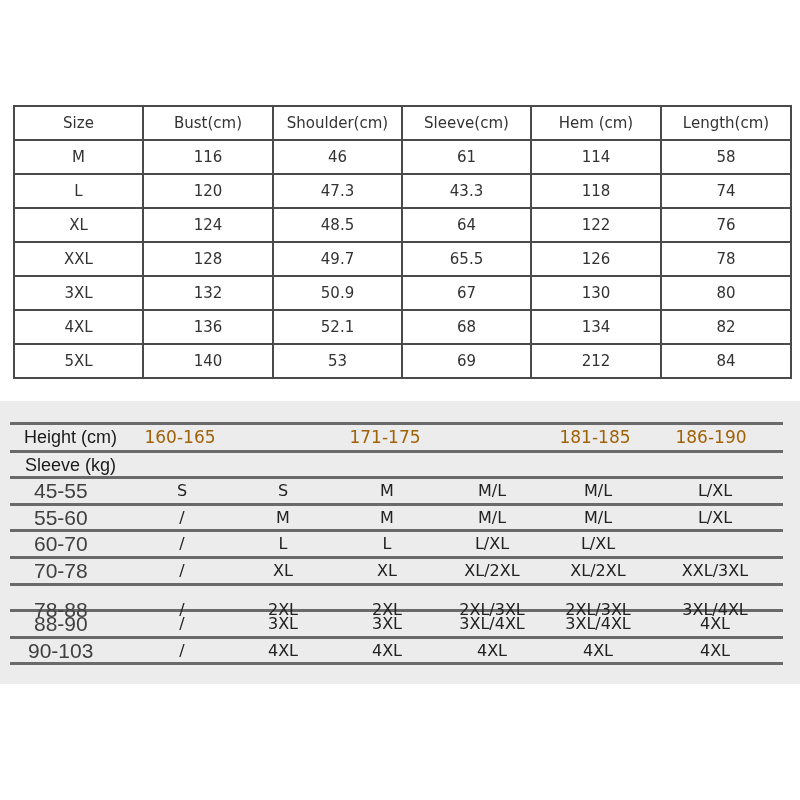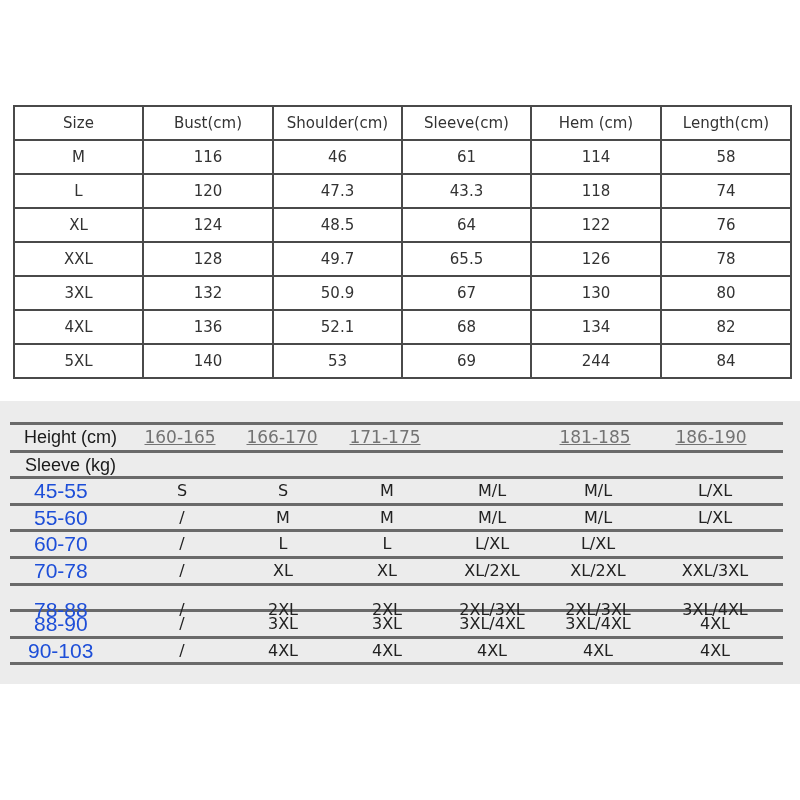--- a/index.html
+++ b/index.html
@@ -67,22 +67,22 @@
   }
   .rec-label {
     position: absolute;
     top: 0;
     height: 26px;
     line-height: 26px;
     white-space: nowrap;
     color: #1a1a1a;
   }
   .hdr-text { font-family: "Liberation Sans", sans-serif; font-size: 18px; color: #1a1a1a; }
-  .hdr-range { font-family: "DejaVu Sans", sans-serif; font-size: 17px; color: #737373; text-decoration: underline; }
-  .weight-text { font-family: "Liberation Sans", sans-serif; font-size: 21px; color: #1d4ed8; }
+  .hdr-range { font-family: "DejaVu Sans", sans-serif; font-size: 17px; color: #a16207; }
+  .weight-text { font-family: "Liberation Sans", sans-serif; font-size: 21px; color: #404040; }
   .size-text { font-family: "DejaVu Sans", sans-serif; font-size: 16px; color: #222222; }
 </style>
 </head>
 <body>
 
 <table class="measure-table">
   <colgroup>
     <col style="width:129px">
       <col style="width:130px">
       <col style="width:129px">
@@ -145,21 +145,21 @@
     <td>52.1</td>
     <td>68</td>
     <td>134</td>
     <td>82</td>
   </tr>
   <tr>
     <td>5XL</td>
     <td>140</td>
     <td>53</td>
     <td>69</td>
-    <td>244</td>
+    <td>212</td>
     <td>84</td>
   </tr>
 </tbody>
   </table>
 
 <div class="rec-panel">
 
   <div class="rec-line" style="top:21px"></div>
   <div class="rec-line" style="top:49px"></div>
   <div class="rec-line" style="top:75px"></div>
@@ -167,21 +167,20 @@
   <div class="rec-line" style="top:128px"></div>
   <div class="rec-line" style="top:155px"></div>
   <div class="rec-line" style="top:182px"></div>
   <div class="rec-line" style="top:208px"></div>
   <div class="rec-line" style="top:235px"></div>
   <div class="rec-line" style="top:261px"></div>
 
   <div class="rec-row" style="top:23px">
     <span class="rec-label hdr-text" style="left:24px">Height (cm)</span>
     <span class="rec-cell hdr-range" style="left:130px;width:100px">160-165</span>
-    <span class="rec-cell hdr-range" style="left:232px;width:100px">166-170</span>
     <span class="rec-cell hdr-range" style="left:335px;width:100px">171-175</span>
     <span class="rec-cell hdr-range" style="left:545px;width:100px">181-185</span>
     <span class="rec-cell hdr-range" style="left:661px;width:100px">186-190</span>
   </div>
 
   <div class="rec-row" style="top:51px">
     <span class="rec-label hdr-text" style="left:25px">Sleeve (kg)</span>
   </div>
 
   <div class="rec-row" style="top:77px">

